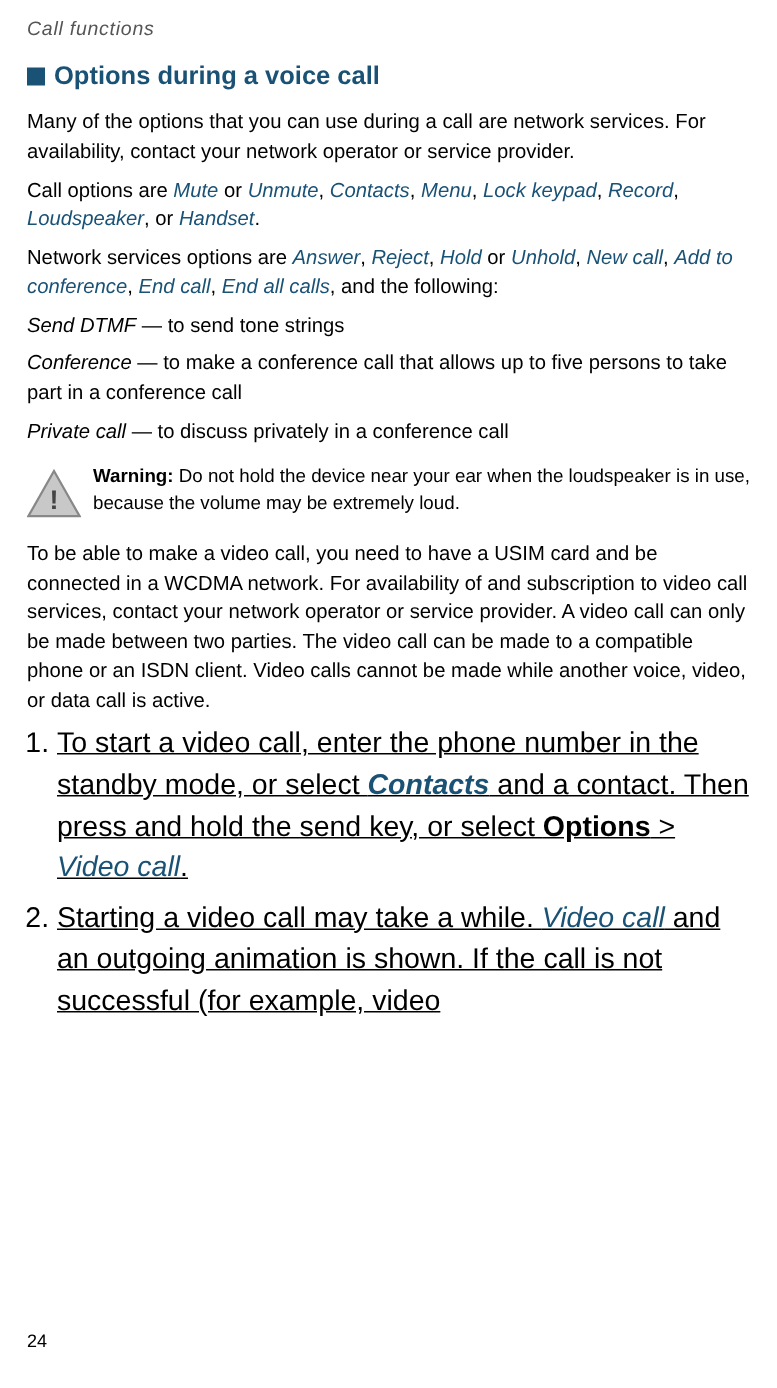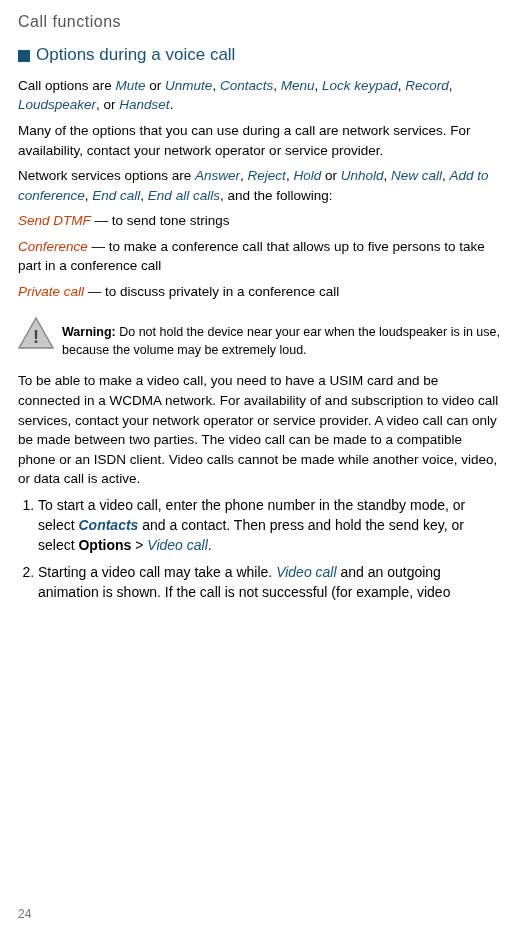--- a/index.html
+++ b/index.html
@@ -12,37 +12,38 @@
       font-size: 13.5px;
       color: #000000;
       line-height: 1.45;
     }
 
     .page-wrapper {
       padding: 10px 18px 20px 18px;
     }
 
     .header-bar {
-      font-size: 16px;
+      font-size: 13px;
       color: #555;
+      font-style: italic;
       margin-bottom: 8px;
       letter-spacing: 0.5px;
     }
 
     .page-number {
       position: absolute;
-      bottom: 2px;
+      bottom: 22px;
       left: 18px;
       font-size: 12px;
-      color: #737373;
+      color: #000000;
     }
 
     .section-heading {
       font-size: 17px;
-      font-weight: normal;
+      font-weight: bold;
       color: #1a5276;
       margin-bottom: 8px;
       margin-top: 10px;
       display: flex;
       align-items: center;
       gap: 6px;
     }
 
     .section-heading-square {
       width: 12px;
@@ -62,21 +63,21 @@
       font-style: italic;
       color: #1a5276;
     }
 
     .bold-text {
       font-weight: bold;
     }
 
     .italic-heading {
       font-style: italic;
-      color: #c2410c;
+      color: #000000;
     }
 
     .warning-box {
       display: flex;
       align-items: flex-start;
       gap: 8px;
       margin: 10px 0;
       padding: 2px 0;
     }
 
@@ -84,60 +85,60 @@
       width: 36px;
       height: 36px;
       flex-shrink: 0;
       margin-top: 2px;
     }
 
     .warning-text {
       font-size: 12.5px;
       color: #000;
       line-height: 1.4;
-      margin-top: 11px;
     }
 
     .warning-bold {
       font-weight: bold;
     }
 
     .numbered-list {
       padding-left: 20px;
       margin-bottom: 6px;
     }
 
     .numbered-list li {
       margin-bottom: 6px;
-      font-size: 14px;
+      font-size: 19px;
       line-height: 1.45;
+      text-decoration: underline;
     }
   </style>
 </head>
 <body>
 
 <div class="page-wrapper">
 
   <div class="header-bar">
     <span>Call functions</span>
   </div>
 
   <div>
 
     <div class="section-heading">
       <span class="section-heading-square"></span>
       <span>Options during a voice call</span>
     </div>
 
     <p class="body-text">
-      Call options are <span class="italic-link">Mute</span> or <span class="italic-link">Unmute</span>, <span class="italic-link">Contacts</span>, <span class="italic-link">Menu</span>, <span class="italic-link">Lock keypad</span>, <span class="italic-link">Record</span>, <span class="italic-link">Loudspeaker</span>, or <span class="italic-link">Handset</span>.
+      Many of the options that you can use during a call are network services. For availability, contact your network operator or service provider.
     </p>
 
     <p class="body-text">
-      Many of the options that you can use during a call are network services. For availability, contact your network operator or service provider.
+      Call options are <span class="italic-link">Mute</span> or <span class="italic-link">Unmute</span>, <span class="italic-link">Contacts</span>, <span class="italic-link">Menu</span>, <span class="italic-link">Lock keypad</span>, <span class="italic-link">Record</span>, <span class="italic-link">Loudspeaker</span>, or <span class="italic-link">Handset</span>.
     </p>
 
     <p class="body-text">
       Network services options are <span class="italic-link">Answer</span>, <span class="italic-link">Reject</span>, <span class="italic-link">Hold</span> or <span class="italic-link">Unhold</span>, <span class="italic-link">New call</span>, <span class="italic-link">Add to conference</span>, <span class="italic-link">End call</span>, <span class="italic-link">End all calls</span>, and the following:
     </p>
 
     <p class="body-text">
       <span class="italic-heading">Send DTMF</span> — to send tone strings
     </p>
 

